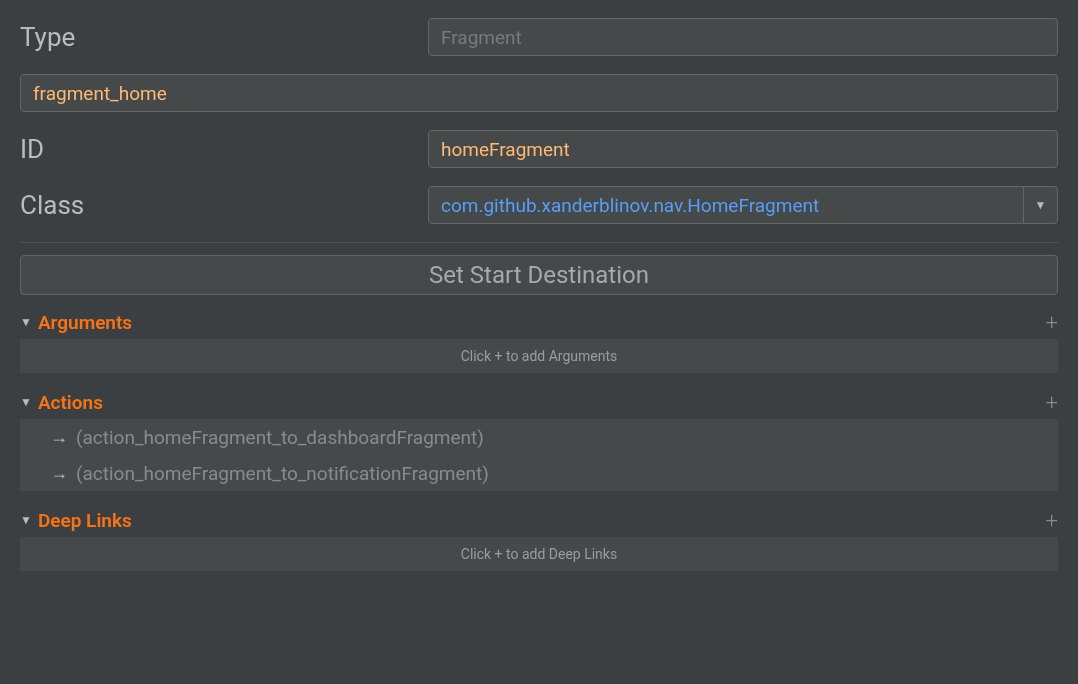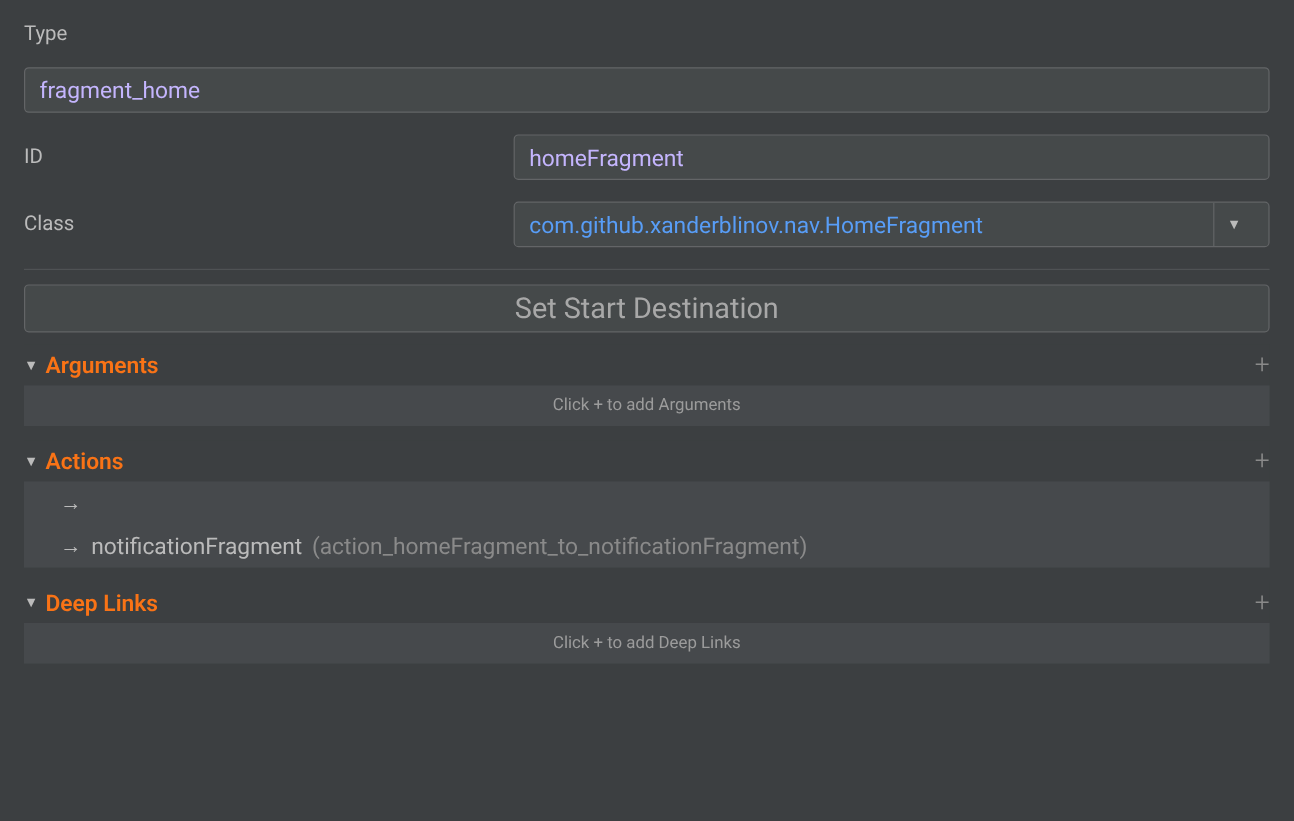--- a/index.html
+++ b/index.html
@@ -17,42 +17,42 @@
     overflow: hidden;
     padding: 18px 20px 0 20px;
   }
   .form-row {
     display: flex;
     align-items: center;
     margin-bottom: 18px;
   }
   .form-label {
     width: 408px;
-    font-size: 17px;
+    font-size: 26px;
     color: #bbbbbb;
     flex-shrink: 0;
   }
   .form-field {
     flex: 1;
     height: 38px;
     background: #45494a;
     border: 1px solid #636567;
     border-radius: 4px;
     display: flex;
     align-items: center;
     padding: 0 12px;
   }
   .form-field.disabled {
     color: #7a7a7a;
   }
   .form-field.input {
-    color: #c4b5fd;
+    color: #fdba74;
   }
   .form-field.dropdown {
-    padding-right: 12px;
+    padding-right: 0;
     color: #589df6;
     gap: 12px;
   }
   .dropdown-value {
     flex: 1;
     padding-right: 8px;
     white-space: nowrap;
     overflow: hidden;
     text-overflow: ellipsis;
   }
@@ -144,20 +144,23 @@
   }
   .section-spacer {
     height: 10px;
   }
 </style>
 </head>
 <body>
 
 <div class="form-row">
   <div class="form-label">Type</div>
+  <div class="form-field disabled">
+    <span>Fragment</span>
+  </div>
 </div>
 
 <div class="form-row">
   <div class="form-field input">
     <span>fragment_home</span>
   </div>
 </div>
 
 <div class="form-row">
   <div class="form-label">ID</div>
@@ -192,24 +195,24 @@
 <div class="empty-hint">Click + to add Arguments</div>
 
 <div class="section-header">
   <span class="caret">▼</span>
   <span class="title">Actions</span>
   <span class="plus">+</span>
 </div>
 <div class="action-list">
   <div class="action-item">
     <span class="arrow">→</span>
+    <span class="action-id">(action_homeFragment_to_dashboardFragment)</span>
   </div>
   <div class="action-item">
     <span class="arrow">→</span>
-    <span class="dest">notificationFragment</span>
     <span class="action-id">(action_homeFragment_to_notificationFragment)</span>
   </div>
 </div>
 
 <div class="section-header">
   <span class="caret">▼</span>
   <span class="title">Deep Links</span>
   <span class="plus">+</span>
 </div>
 <div class="empty-hint">Click + to add Deep Links</div>

